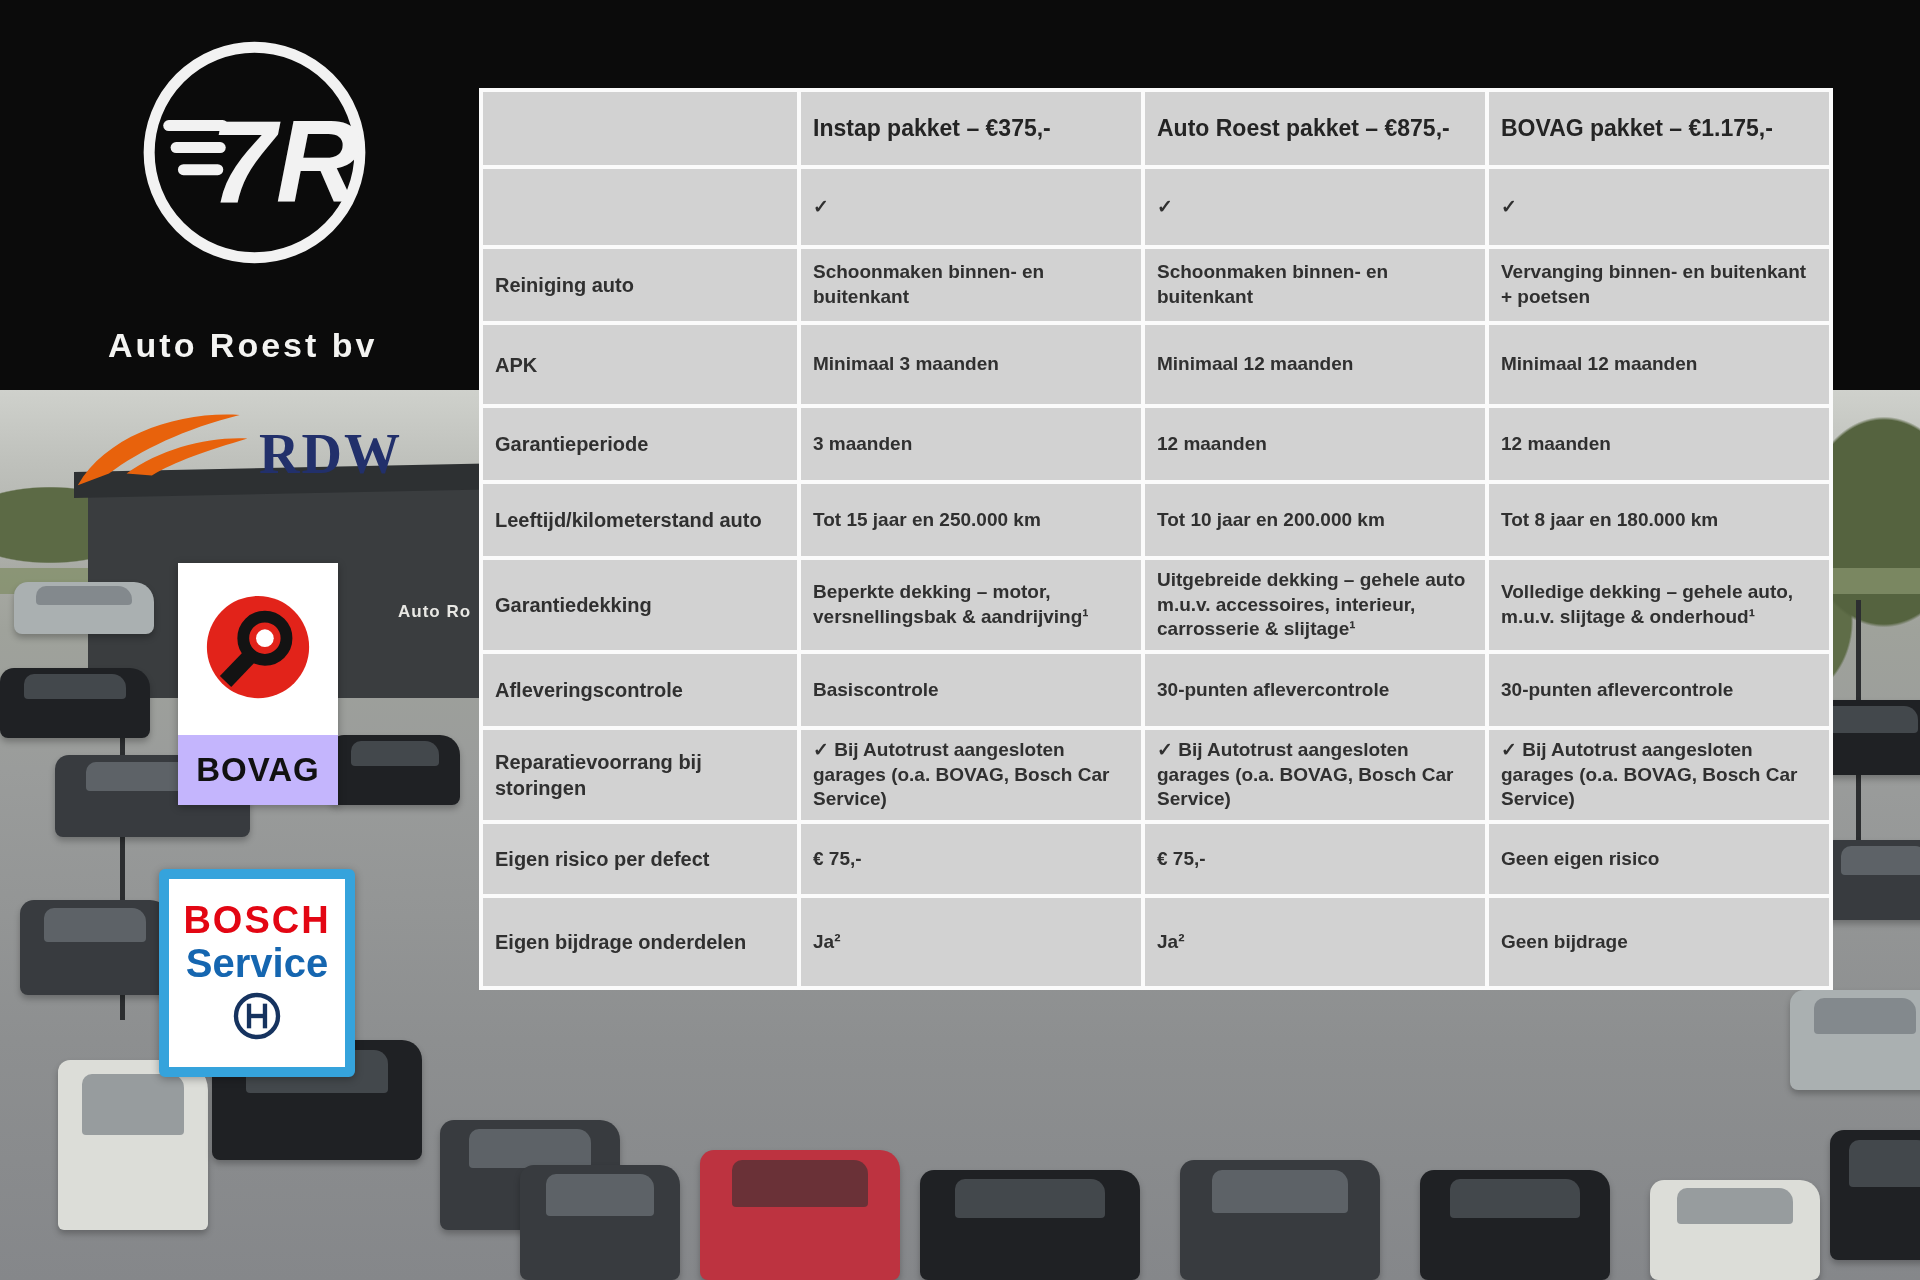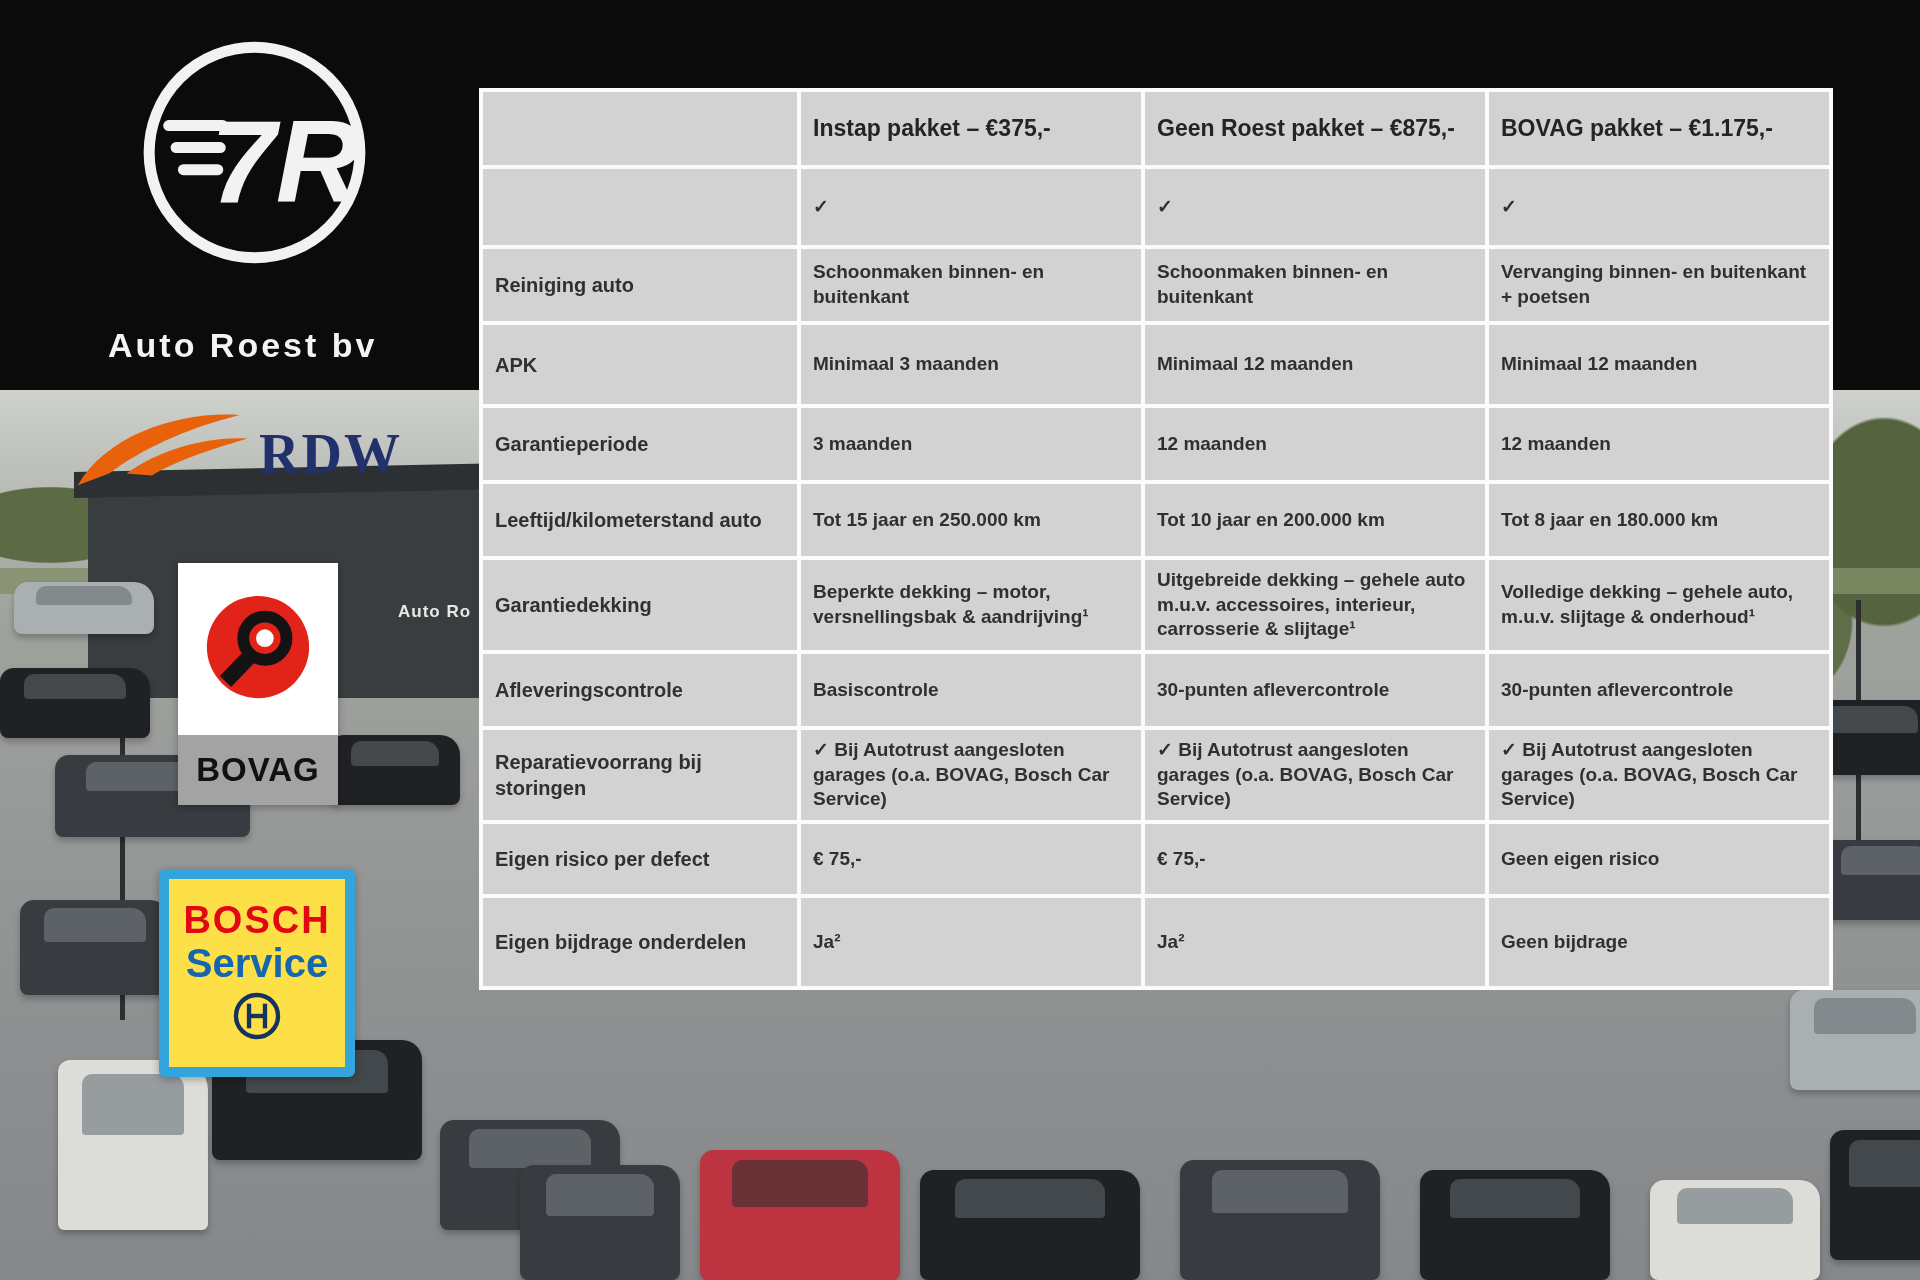--- a/index.html
+++ b/index.html
@@ -45,24 +45,24 @@
   .band { position:absolute; left:0; top:0; width:1920px; height:390px; background:#0b0b0b; z-index:2; }
   .brand-logo { position:absolute; left:132px; top:30px; }
   .brand-name { position:absolute; left:108px; top:326px; color:#f4f4f2; font-size:34px; font-weight:bold; letter-spacing:3px; }
 
   
   .badge-rdw { position:absolute; left:70px; top:405px; z-index:4; display:flex; align-items:center; }
   .rdw-word { color:#22306b; font-family:"Liberation Serif", serif; font-weight:bold; font-size:56px; letter-spacing:2px; margin-left:-6px; }
 
   .badge-bovag { position:absolute; left:178px; top:563px; width:160px; height:242px; z-index:4; background:#fff; box-shadow:0 2px 8px rgba(0,0,0,.3); }
   .bovag-mark { height:172px; display:flex; align-items:center; justify-content:center; }
-  .bovag-bar { height:70px; background:#a3a3a3; display:flex; align-items:center; justify-content:center; }
+  .bovag-bar { height:70px; background:#c4b5fd; display:flex; align-items:center; justify-content:center; }
   .bovag-word { color:#111; font-weight:800; font-size:33px; letter-spacing:1px; }
 
-  .badge-bosch { position:absolute; left:159px; top:869px; width:196px; height:208px; z-index:4; background:#fde047;
+  .badge-bosch { position:absolute; left:159px; top:869px; width:196px; height:208px; z-index:4; background:#ffffff;
     border:10px solid #35a3dc; border-radius:6px; display:flex; flex-direction:column; align-items:center; justify-content:center; gap:4px;
     box-shadow:0 2px 8px rgba(0,0,0,.3); }
   .bosch-word    { color:#e30613; font-weight:bold; font-size:38px; letter-spacing:2px; line-height:1; }
   .bosch-service { color:#1566b0; font-weight:bold; font-size:40px; line-height:1; }
 
   
   .pkg { position:absolute; left:459px; top:88px; width:1350px; z-index:5;
     border-collapse:collapse; table-layout:fixed;margin-left:20px; }
   .pkg col.c0 { width:318px; } .pkg col.c1,.pkg col.c2,.pkg col.c3 { width:344px; }
   .pkg th, .pkg td { background:#d2d2d2; border:4px solid #fbfbfb; vertical-align:middle;
@@ -173,21 +173,21 @@
     <colgroup>
         <col class="c0">
         <col class="c1">
         <col class="c2">
         <col class="c3">
       </colgroup>
     <thead>
       <tr>
         <th></th>
         <th>Instap pakket – €375,-</th>
-        <th>Geen Roest pakket – €875,-</th>
+        <th>Auto Roest pakket – €875,-</th>
         <th>BOVAG pakket – €1.175,-</th>
       </tr>
     </thead>
     <tbody>
       <tr>
         <th></th>
         <td>✓</td>
         <td>✓</td>
         <td>✓</td>
       </tr>

